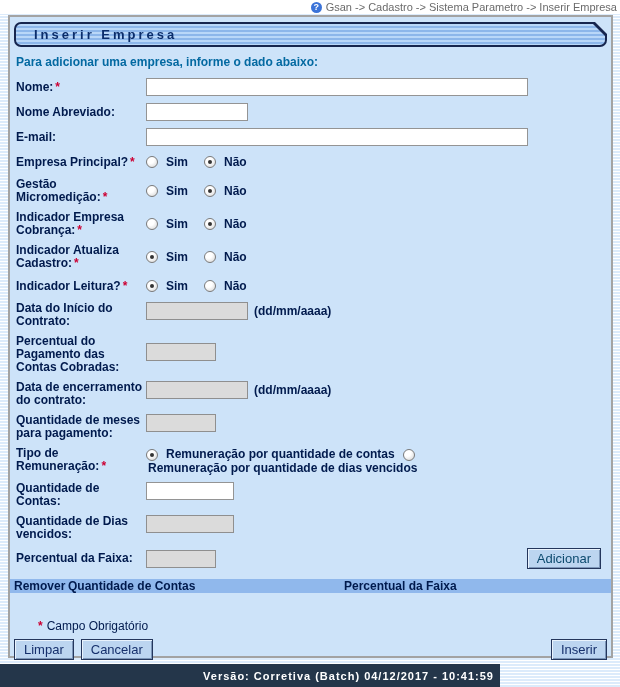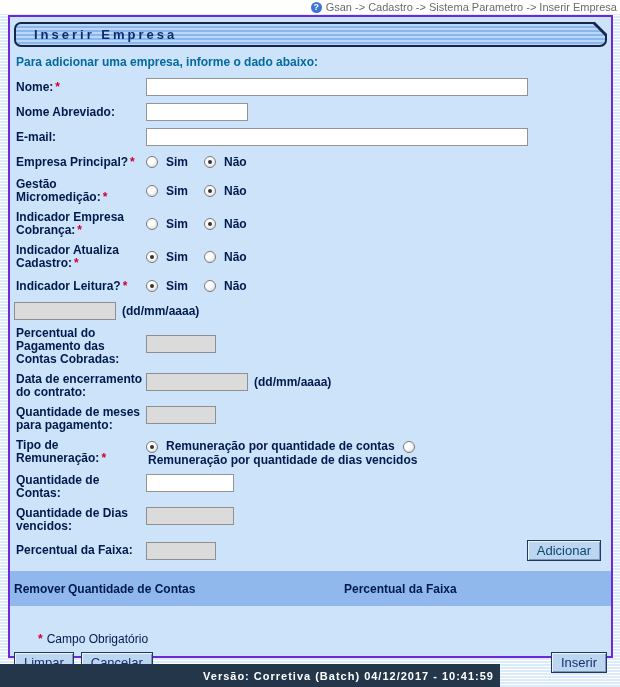--- a/index.html
+++ b/index.html
@@ -11,21 +11,21 @@
   }
   
   .crumbbar { position:absolute; top:0; left:0; right:0; height:14px;
     display:flex; justify-content:flex-end; align-items:center; gap:4px; padding-right:3px;
     background:#fff; }
   .crumb-text { font-size:11px; color:#6b6b6b; }
   .help-icon { width:11px; height:11px; border-radius:50%; background:#3b73d8; color:#fff;
     font-size:9px; font-weight:bold; line-height:11px; text-align:center; display:inline-block; }
   
   .contentbox { position:absolute; left:8px; top:15px; width:605px; height:643px;
-    background:#cde3f9; border:2px solid #6d28d9; }
+    background:#cde3f9; border:2px solid #a3a3a3; }
   
   .titlebar { position:relative; margin:5px 4px 0 4px; height:25px;
     background: repeating-linear-gradient(180deg, #b9d7f8 0 2px, #8cb6ea 2px 4px);
     border:2px solid #16254e; border-radius:7px 0 7px 7px;
     display:flex; align-items:center; }
   .titlebar::after { content:""; position:absolute; top:-2px; right:-2px; width:0; height:0;
     border-top:16px solid #16254e; border-left:16px solid transparent; }
   .titlebar::before { content:""; position:absolute; top:-2px; right:-2px; width:0; height:0;
     border-top:12px solid #cde3f9; border-left:12px solid transparent; z-index:2; }
   .title-text { font-size:13px; font-weight:bold; letter-spacing:3px; color:#0b2d6b; padding-left:18px; }
@@ -50,21 +50,21 @@
     border-radius:50%; background:#333; }
   .optlbl { font-size:12px; font-weight:bold; color:#001a4d; margin:0 10px 0 2px; }
   .optlbl.long { margin-right:2px; }
   
   .addwrap { margin-left:auto; padding-right:6px; }
   button.btn { background:#bcd5f0; border:1px solid #24365c; color:#16306c;
     font-size:13px; font-family:"Liberation Sans", sans-serif; padding:1px 9px; height:21px;
     box-shadow: inset 1px 1px 0 #e9f3fd, inset -1px -1px 0 #7c96b8; cursor:pointer; }
   button.btn.disabled { color:#0c4a6e; }
   
-  .thead { display:flex; margin:10px 0 0 0; background:#90b8ec; height:35px; align-items:center; }
+  .thead { display:flex; margin:10px 0 0 0; background:#90b8ec; height:14px; align-items:center; }
   .th { font-size:12px; font-weight:bold; color:#001a4d; }
   .th.c1 { width:58px; padding-left:4px; } .th.c2 { width:276px; } .th.c3 { flex:1; }
   
   .footnote { margin:26px 0 0 28px; font-size:12px; color:#001a4d; }
   .footnote .ast { color:#cc0033; font-weight:bold; margin-right:4px; }
   .actions { display:flex; gap:7px; margin:6px 4px 0 4px; }
   .actions .spacer { margin-left:auto; }
   
   .footer { position:absolute; left:0; bottom:0; width:500px; height:23px; background:#24364a;
     display:flex; align-items:center; justify-content:flex-end; padding-right:6px; }
@@ -153,20 +153,21 @@
       <div class="lbl"><span>Indicador Leitura?</span><span class="req">*</span></div>
       <div class="fld">
         <span class="radio on"></span>
         <span class="optlbl">Sim</span>
         <span class="radio"></span>
         <span class="optlbl">Não</span>
       </div>
     </div>
 
     <div class="row top">
+      <div class="lbl"><span>Data do Início do Contrato:</span></div>
       <div class="fld">
         <input class="txt w102 gray" disabled="" value="" style="">
         <span class="hint">(dd/mm/aaaa)</span>
       </div>
     </div>
 
     <div class="row top">
       <div class="lbl"><span>Percentual do Pagamento das Contas Cobradas:</span></div>
       <div class="fld" style="padding-top:8px;">
         <input class="txt w70 gray" disabled="" value="" style="">

